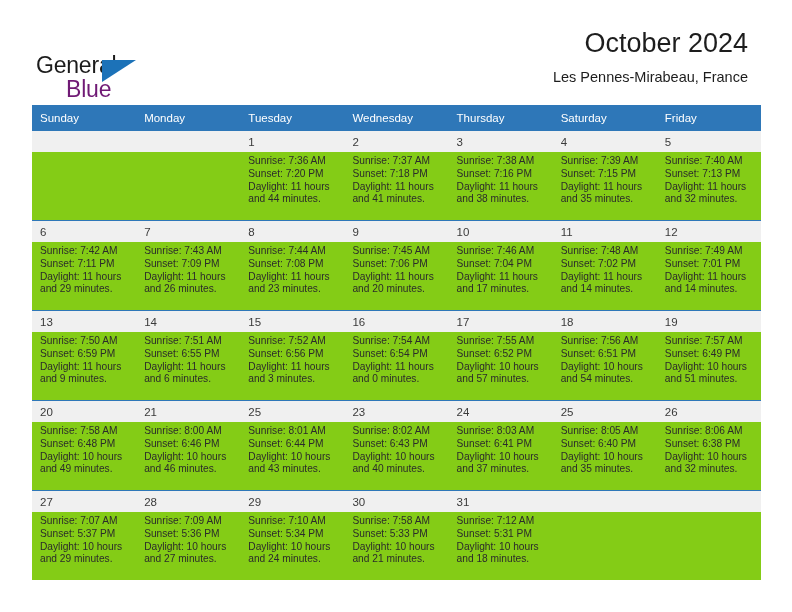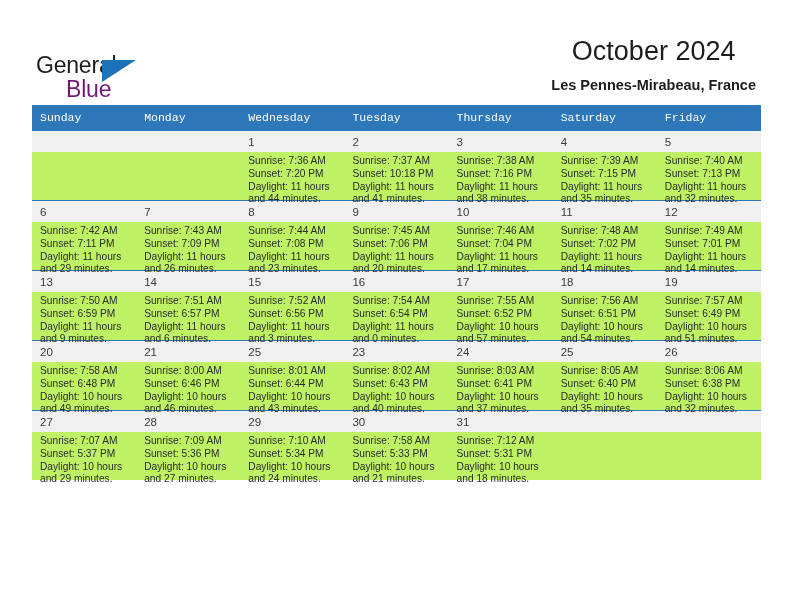--- a/index.html
+++ b/index.html
@@ -59,51 +59,49 @@
     position: absolute;
     left: 30px;
     top: 24px;
     font-size: 23px;
     letter-spacing: -0.2px;
     color: #701a75;
     font-family: "Liberation Sans", sans-serif;
   }
   .title-block {
     position: absolute;
-    right: 4px;
+    right: 12px;
     top: 0;
-    text-align: center;
-    margin-top: 8px;
+    text-align: right;
   }
   .cal-title {
     font-size: 27px;
     color: #1d1d1d;
     line-height: 34px;
     font-weight: normal;
     margin: 0;
   }
   .cal-subtitle {
     font-size: 14.5px;
     color: #1d1d1d;
     line-height: 22px;
     margin: 6px 0 0 0;
-    font-weight: bold;
+    font-weight: normal;
   }
 
   
   .calendar {
     position: absolute;
     left: 32px;
     top: 105px;
     width: 729px;
   }
   .cal-row {
     display: flex;
     width: 100%;
-    font-family: Liberation Mono, monospace;
   }
 
   .dow-row {
     background: #2e77b8;
   }
   .dow-cell {
     color: #ffffff;
     font-size: 11.5px;
     line-height: 14px;
     padding: 6px 0 6px 8px;
@@ -125,22 +123,22 @@
     width: 14.2857%;
     box-sizing: border-box;
     font-size: 11.5px;
     line-height: 14px;
     color: #3a3a3a;
     padding: 4px 0 3px 8px;
   }
 
   .details-row {
     display: flex;
-    background: #bef264;
-    height: 48px;
+    background: #84cc16;
+    height: 68px;
   }
   .daydetail {
     width: 14.2857%;
     box-sizing: border-box;
     padding: 3px 6px 0 8px;
     font-size: 10.2px;
     line-height: 12.8px;
     color: #2b2b2b;
   }
   .daydetail .ln { display: block; white-space: nowrap; }
@@ -163,22 +161,22 @@
       <h1 class="cal-title">October 2024</h1>
       <h2 class="cal-subtitle">Les Pennes-Mirabeau, France</h2>
     </div>
 
   </div>
 
   <div class="calendar">
     <div class="cal-row dow-row" id="dow-row">
         <div class="dow-cell">Sunday</div>
         <div class="dow-cell">Monday</div>
+        <div class="dow-cell">Tuesday</div>
         <div class="dow-cell">Wednesday</div>
-        <div class="dow-cell">Tuesday</div>
         <div class="dow-cell">Thursday</div>
         <div class="dow-cell">Saturday</div>
         <div class="dow-cell">Friday</div>
       </div>
     <div id="weeks-container">
         <div class="week first">
           <div class="numbers-row">
             <div class="daynum"></div>
             <div class="daynum"></div>
             <div class="daynum">1</div>
@@ -191,21 +189,21 @@
             <div class="daydetail empty"></div>
             <div class="daydetail empty"></div>
             <div class="daydetail">
               <span class="ln">Sunrise: 7:36 AM</span>
               <span class="ln">Sunset: 7:20 PM</span>
               <span class="ln">Daylight: 11 hours</span>
               <span class="ln">and 44 minutes.</span>
             </div>
             <div class="daydetail">
               <span class="ln">Sunrise: 7:37 AM</span>
-              <span class="ln">Sunset: 10:18 PM</span>
+              <span class="ln">Sunset: 7:18 PM</span>
               <span class="ln">Daylight: 11 hours</span>
               <span class="ln">and 41 minutes.</span>
             </div>
             <div class="daydetail">
               <span class="ln">Sunrise: 7:38 AM</span>
               <span class="ln">Sunset: 7:16 PM</span>
               <span class="ln">Daylight: 11 hours</span>
               <span class="ln">and 38 minutes.</span>
             </div>
             <div class="daydetail">
@@ -289,21 +287,21 @@
           </div>
           <div class="details-row">
             <div class="daydetail">
               <span class="ln">Sunrise: 7:50 AM</span>
               <span class="ln">Sunset: 6:59 PM</span>
               <span class="ln">Daylight: 11 hours</span>
               <span class="ln">and 9 minutes.</span>
             </div>
             <div class="daydetail">
               <span class="ln">Sunrise: 7:51 AM</span>
-              <span class="ln">Sunset: 6:57 PM</span>
+              <span class="ln">Sunset: 6:55 PM</span>
               <span class="ln">Daylight: 11 hours</span>
               <span class="ln">and 6 minutes.</span>
             </div>
             <div class="daydetail">
               <span class="ln">Sunrise: 7:52 AM</span>
               <span class="ln">Sunset: 6:56 PM</span>
               <span class="ln">Daylight: 11 hours</span>
               <span class="ln">and 3 minutes.</span>
             </div>
             <div class="daydetail">

